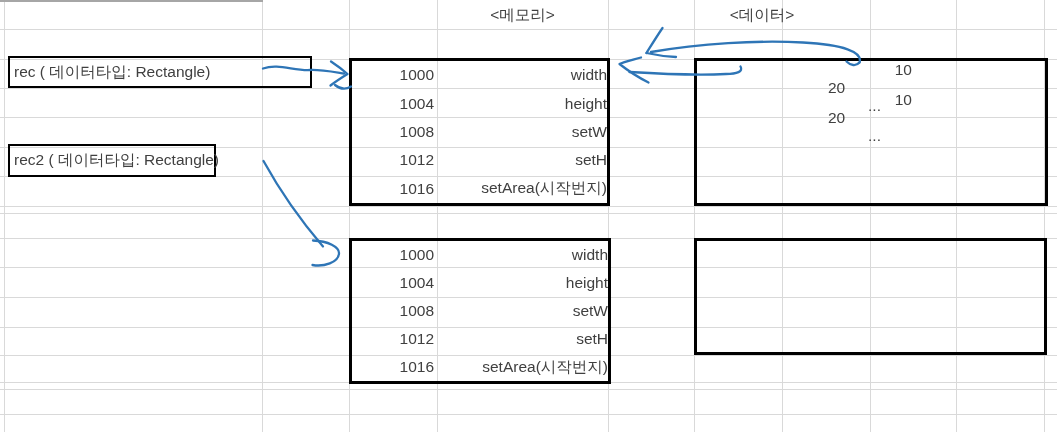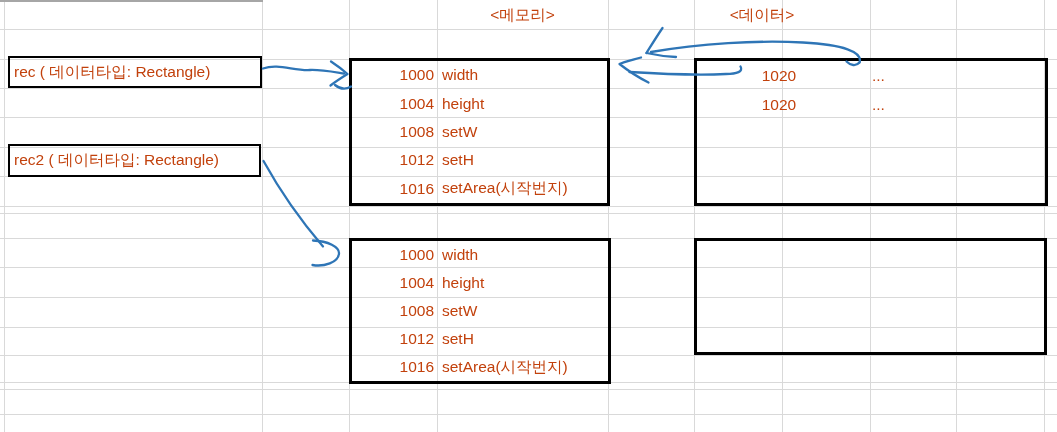--- a/index.html
+++ b/index.html
@@ -1,39 +1,39 @@
 <!DOCTYPE html>
 <html><head>
 <meta charset="utf-8">
 <style>
   html,body { margin:0; padding:0; background:#ffffff; }
   .stage {
     position:relative; width:1057px; height:432px; background:#ffffff;
-    font-family:"Liberation Sans", sans-serif; overflow:hidden; color:#c2410c;
+    font-family:"Liberation Sans", sans-serif; overflow:hidden; color:#404040;
   }
   .gridline { position:absolute; background:#d9d9d9; }
   .top-strip { position:absolute; left:0; top:0; width:263px; height:2px; background:#a6a6a6; }
   .hdr { position:absolute; top:3px; height:24px; line-height:24px; text-align:center;
          font-size:15.5px; white-space:nowrap; }
   .hdr-mem  { left:437px; width:171px; }
   .hdr-data { left:712px; width:100px; }
   .shape { position:absolute; box-sizing:border-box; background:transparent; }
   .varbox { border:2px solid #000; display:flex; align-items:center;
             padding-left:4px; font-size:15.5px; white-space:nowrap; }
-  .varbox-rec  { left:8px;  top:56px;  width:254px; height:32px; }
-  .varbox-rec2 { left:8px;  top:144px; width:253px; height:33px; }
+  .varbox-rec  { left:8px;  top:56px;  width:304px; height:32px; }
+  .varbox-rec2 { left:8px;  top:144px; width:208px; height:33px; }
   .memtable { border:3px solid #000; display:flex; flex-direction:column; }
   .memtable-1 { left:349px; top:58px;  width:261px; height:148px; }
   .memtable-2 { left:349px; top:238px; width:262px; height:146px; }
   .memrow { flex:1; display:flex; align-items:center; font-size:15.5px; }
   .addr   { width:82px; text-align:right; padding-right:8px; }
-  .mlabel { flex:1; text-align:left; white-space:nowrap; }
+  .mlabel { flex:1; text-align:right; white-space:nowrap; }
   .databox  { border:3px solid #000; left:694px; top:58px; width:354px; height:148px; }
   .emptybox { border:3px solid #000; left:694px; top:238px; width:353px; height:117px; }
-  .datarow { position:relative; height:29.5px; display:flex; align-items:center; font-size:15.5px; }
+  .datarow { position:relative; height:29.5px; display:flex; align-items:center; font-size:15.5px;flex-direction:column; }
   .dcell-w { width:82px; text-align:right; }
   .dcell-h { width:86px; }
   .dcell-m { padding-left:7px; text-align:left; }
   svg.ink { position:absolute; left:0; top:0; z-index:5; pointer-events:none; }
   svg.ink path { fill:none; stroke-width:2.3; stroke-linecap:round; stroke-linejoin:round; }
 </style>
 </head>
 <body>
 
 <div class="stage">

